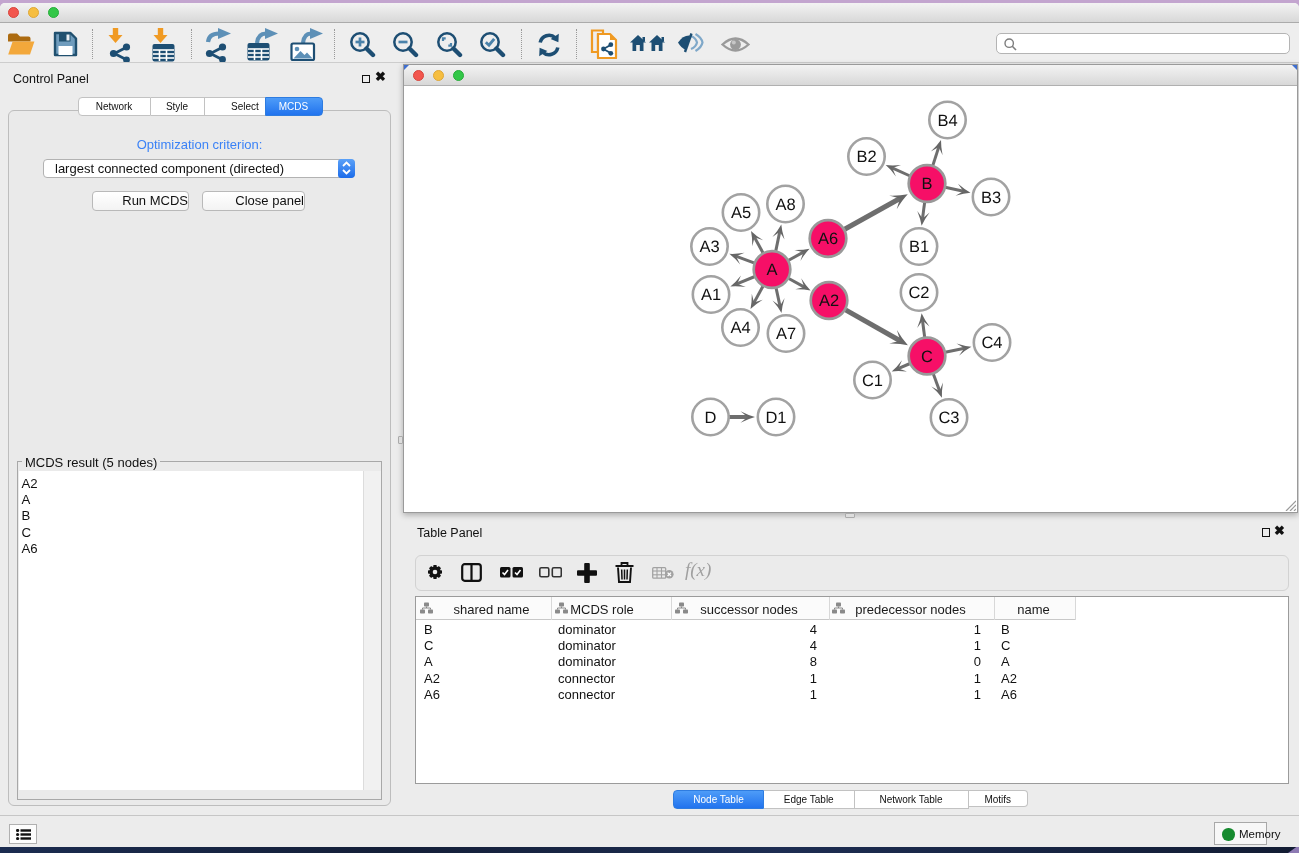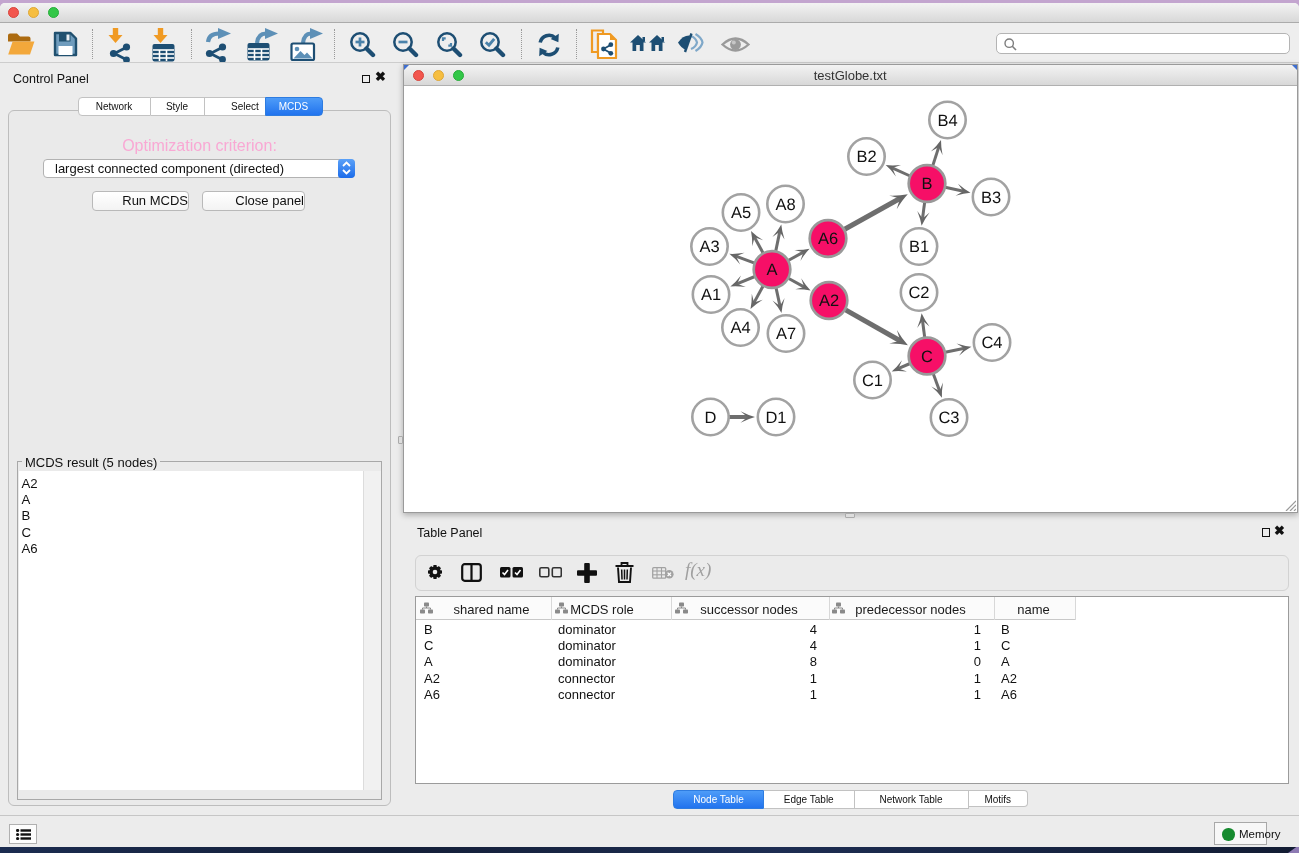--- a/index.html
+++ b/index.html
@@ -182,21 +182,20 @@
       <line x1="8.3" y1="8.3" x2="12" y2="12" stroke="#7d7d7d" stroke-width="1.6"></line>
     </svg>
   </div>
 </div>
 
 <div class="abs" style="left:402.8px;top:63.5px;width:894.8px;height:449px;background:#fff;border:1px solid #9a9a9a;box-shadow:0 2px 6px rgba(0,0,0,0.28)">
   <div class="ttl-grad" style="position:absolute;left:0;top:0;width:100%;height:21.5px;border-bottom:1px solid #b0b0b0">
     <div class="light" style="left:9px;top:5px;width:11.6px;height:11.6px;background:#f2564e;border:0.5px solid #d8443c"></div>
     <div class="light" style="left:29px;top:5px;width:11.6px;height:11.6px;background:#f6be40;border:0.5px solid #dfa736"></div>
     <div class="light" style="left:49px;top:5px;width:11.6px;height:11.6px;background:#33c748;border:0.5px solid #27ad3a"></div>
-    <div style="position:absolute;left:0;right:0;top:3.5px;text-align:center;font-size:13px;color:#333">testGlobe.txt</div>
   </div>
   <div style="position:absolute;left:0;top:0;width:0;height:0;border-top:5px solid #3f6fd0;border-right:5px solid transparent"></div>
   <div style="position:absolute;right:0;top:0;width:0;height:0;border-top:5px solid #3f6fd0;border-left:5px solid transparent"></div>
   <svg style="position:absolute;right:1px;bottom:1px" width="13" height="13" viewBox="0 0 13 13">
     <g stroke="#9a9a9a" stroke-width="1.2">
       <line x1="3" y1="13" x2="13" y2="3"></line>
         <line x1="7" y1="13" x2="13" y2="7"></line>
         <line x1="11" y1="13" x2="13" y2="11"></line>
     </g>
   </svg>
@@ -288,21 +287,21 @@
 <div class="abs" style="left:845px;top:513px;width:10px;height:5px;background:#ddd;border:1px solid #aaa;border-radius:1px"></div>
 
 <div class="abs" style="left:13px;top:71.5px;font-size:12.5px;color:#111">Control Panel</div>
 <div class="abs" style="left:361.5px;top:74.5px;width:8.5px;height:8.5px;border:1.5px solid #111"></div>
 <div class="abs" style="left:375px;top:69px;font-size:13px;font-weight:bold;color:#111">✖</div>
 <div class="abs" style="left:8px;top:110px;width:383px;height:696px;background:#eaeaea;border:1px solid #bdbdbd;border-radius:6px"></div>
 <div class="tab" style="left:77.5px;top:96.5px;width:73px;border-radius:4px 0 0 4px">Network</div>
 <div class="tab" style="left:150.5px;top:96.5px;width:54px;border-left:none">Style</div>
 <div class="tab" style="left:204.5px;top:96.5px;width:82px;border-left:none">Select</div>
 <div class="tab sel" style="left:264.5px;top:96.5px;width:58px;border-radius:0 4px 4px 0">MCDS</div>
-<div class="abs" style="left:8px;top:136.5px;width:383px;text-align:center;font-size:16px;color:#f9a8d4">Optimization criterion:</div>
+<div class="abs" style="left:8px;top:136.5px;width:383px;text-align:center;font-size:13px;color:#3b82f6">Optimization criterion:</div>
 <div class="abs" style="left:43px;top:158.5px;width:312px;height:19.5px;background:#fff;border:1px solid #b2b2b2;border-radius:4px">
   <div style="position:absolute;left:11px;top:1.5px;font-size:13px;color:#111;white-space:nowrap">largest connected component (directed)</div>
   <div style="position:absolute;right:-1px;top:-1px;width:17px;height:19.5px;background:linear-gradient(#5ba1f8,#1c6cea);border-radius:3px 4px 4px 3px">
     <svg style="position:absolute;left:3px;top:2.5px" width="11" height="14" viewBox="0 0 11 14">
       <path d="M2 5 L5.5 1.5 L9 5" fill="none" stroke="#fff" stroke-width="1.8"></path>
       <path d="M2 9 L5.5 12.5 L9 9" fill="none" stroke="#fff" stroke-width="1.8"></path>
     </svg>
   </div>
 </div>
 <div class="btn" style="left:91.5px;top:191px;width:97.5px;height:19.5px;line-height:18px">Run MCDS</div>

